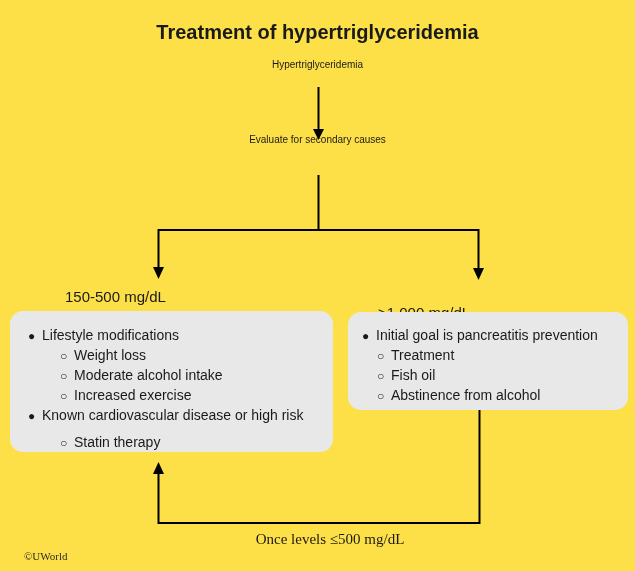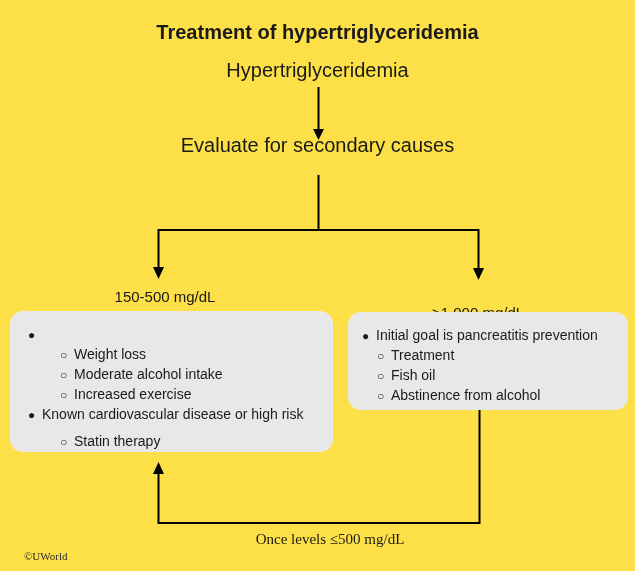--- a/index.html
+++ b/index.html
@@ -3,24 +3,24 @@
 <meta charset="utf-8">
 <style>
   html,body{margin:0;padding:0;background:#ffffff;}
   .canvas{
     position:relative;width:635px;height:571px;background:#fde047;
     font-family:"Liberation Sans", sans-serif;color:#1a1a1a;overflow:hidden;
   }
   .abs{position:absolute;}
   .centered{left:0;right:0;text-align:center;}
   .title{top:21px;font-size:20px;font-weight:bold;letter-spacing:0;}
-  .node{font-size:20px;text-align:center;}
+  .node{font-size:10px;text-align:center;}
   .root-label{top:59px;}
   .step1-label{top:134px;}
-  .branch-label{top:288px;font-size:15px;text-align:center;width:200px;}
+  .branch-label{top:288px;font-size:15px;text-align:left;width:200px;}
   .branch-label.left{left:65px;}
   .branch-label.right{left:378px;margin-top:16px;}
   .loop-label{top:531px;left:180px;width:300px;text-align:center;font-size:15px;font-family:Liberation Serif, serif;}
   .copyright{left:24px;top:550px;font-size:11px;color:#2b2b2b;font-family:Liberation Serif, serif;}
   svg.lines{position:absolute;left:0;top:0;pointer-events:none;}
   .box{
     position:absolute;background:#e8e8e8;border-radius:13px;box-sizing:border-box;
     font-size:14px;line-height:19px;
   }
   .box.left-box{left:10px;top:311px;width:323px;height:141px;padding:15px 6px 5px 0;}
@@ -58,20 +58,21 @@
   </svg>
 
   <div class="abs centered node step1-label">Evaluate for secondary causes</div>
 
   <div class="abs branch-label left">150-500 mg/dL</div>
   <div class="abs branch-label right">&gt;1,000 mg/dL</div>
 
   <div class="box left-box">
     <div class="li lvl1">
       <span class="b">●</span>
+      <span>Lifestyle modifications</span>
     </div>
     <div class="li lvl2">
       <span class="b">○</span>
       <span>Weight loss</span>
     </div>
     <div class="li lvl2">
       <span class="b">○</span>
       <span>Moderate alcohol intake</span>
     </div>
     <div class="li lvl2">

